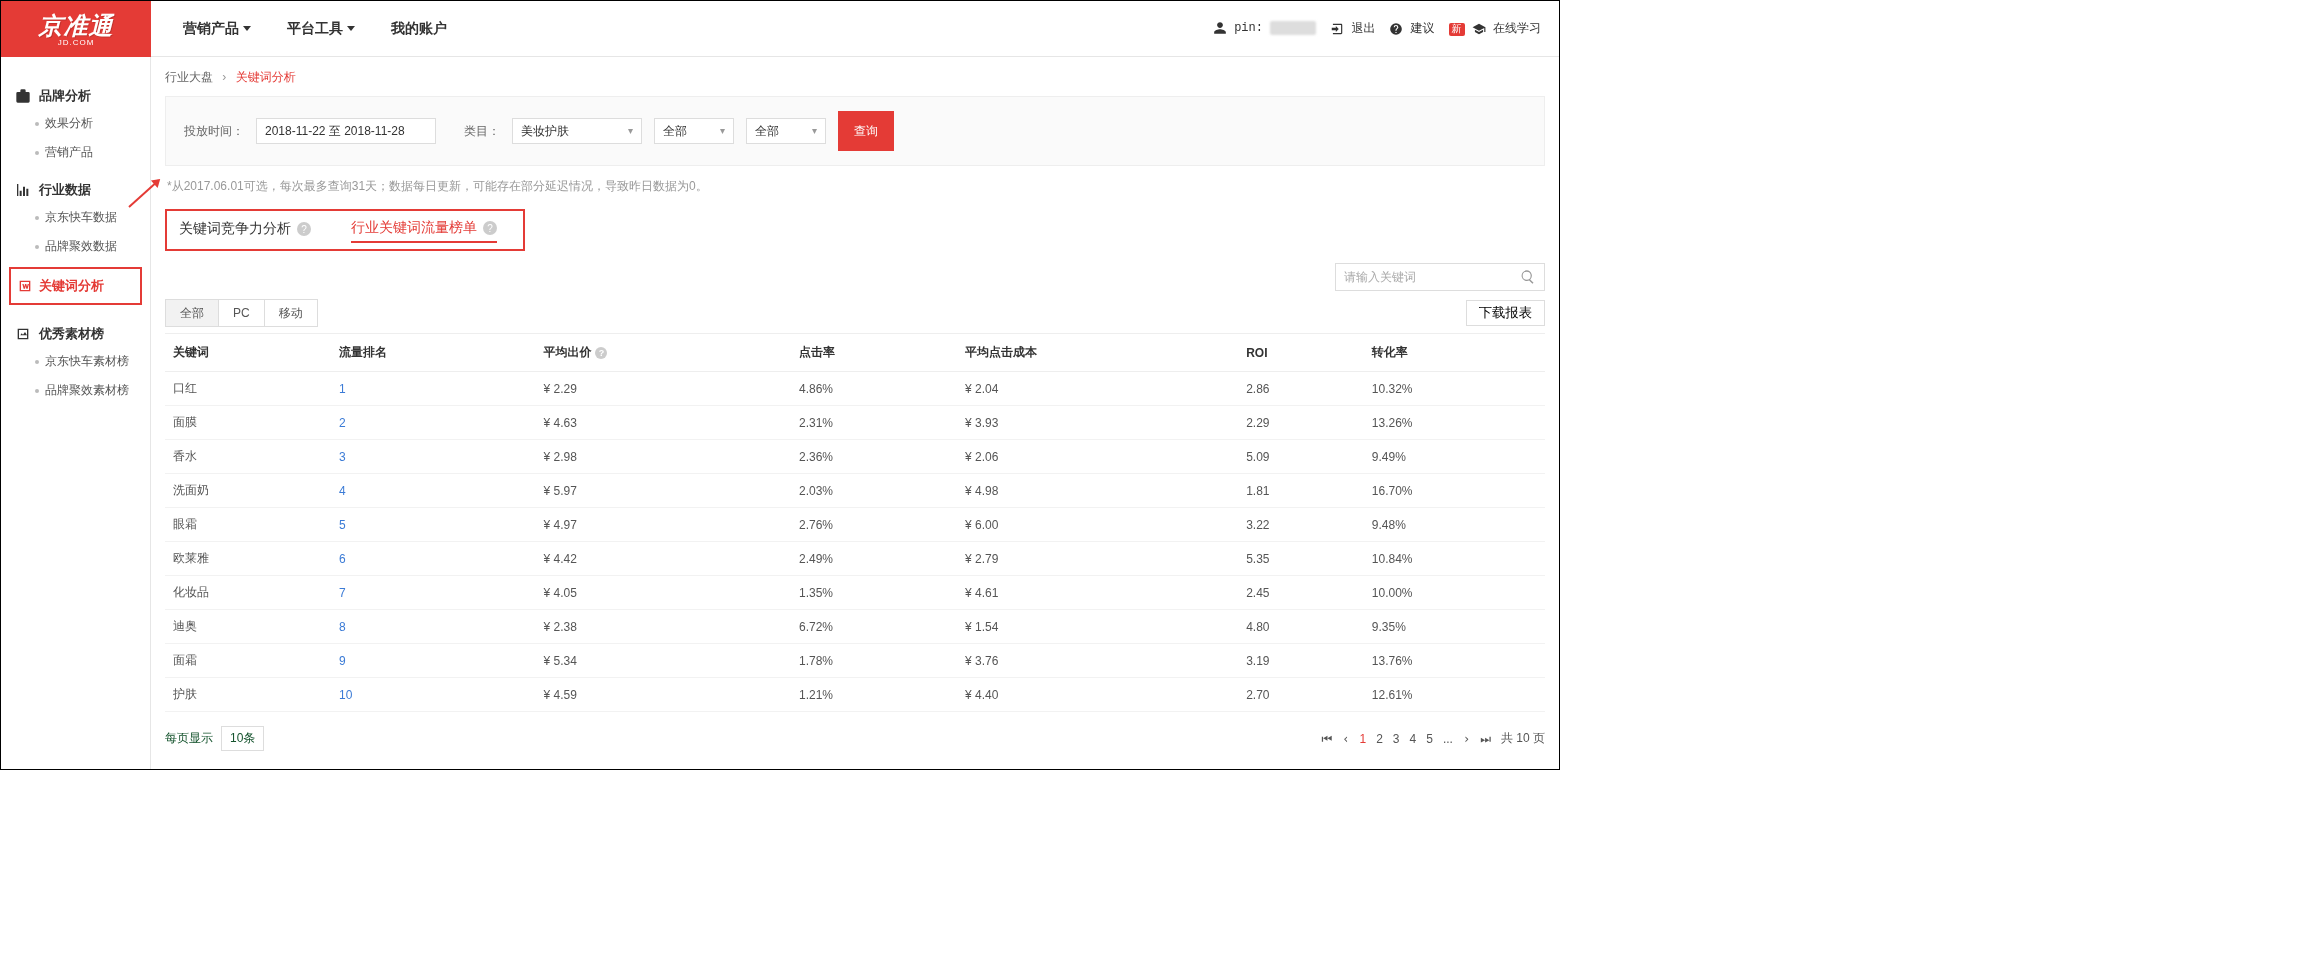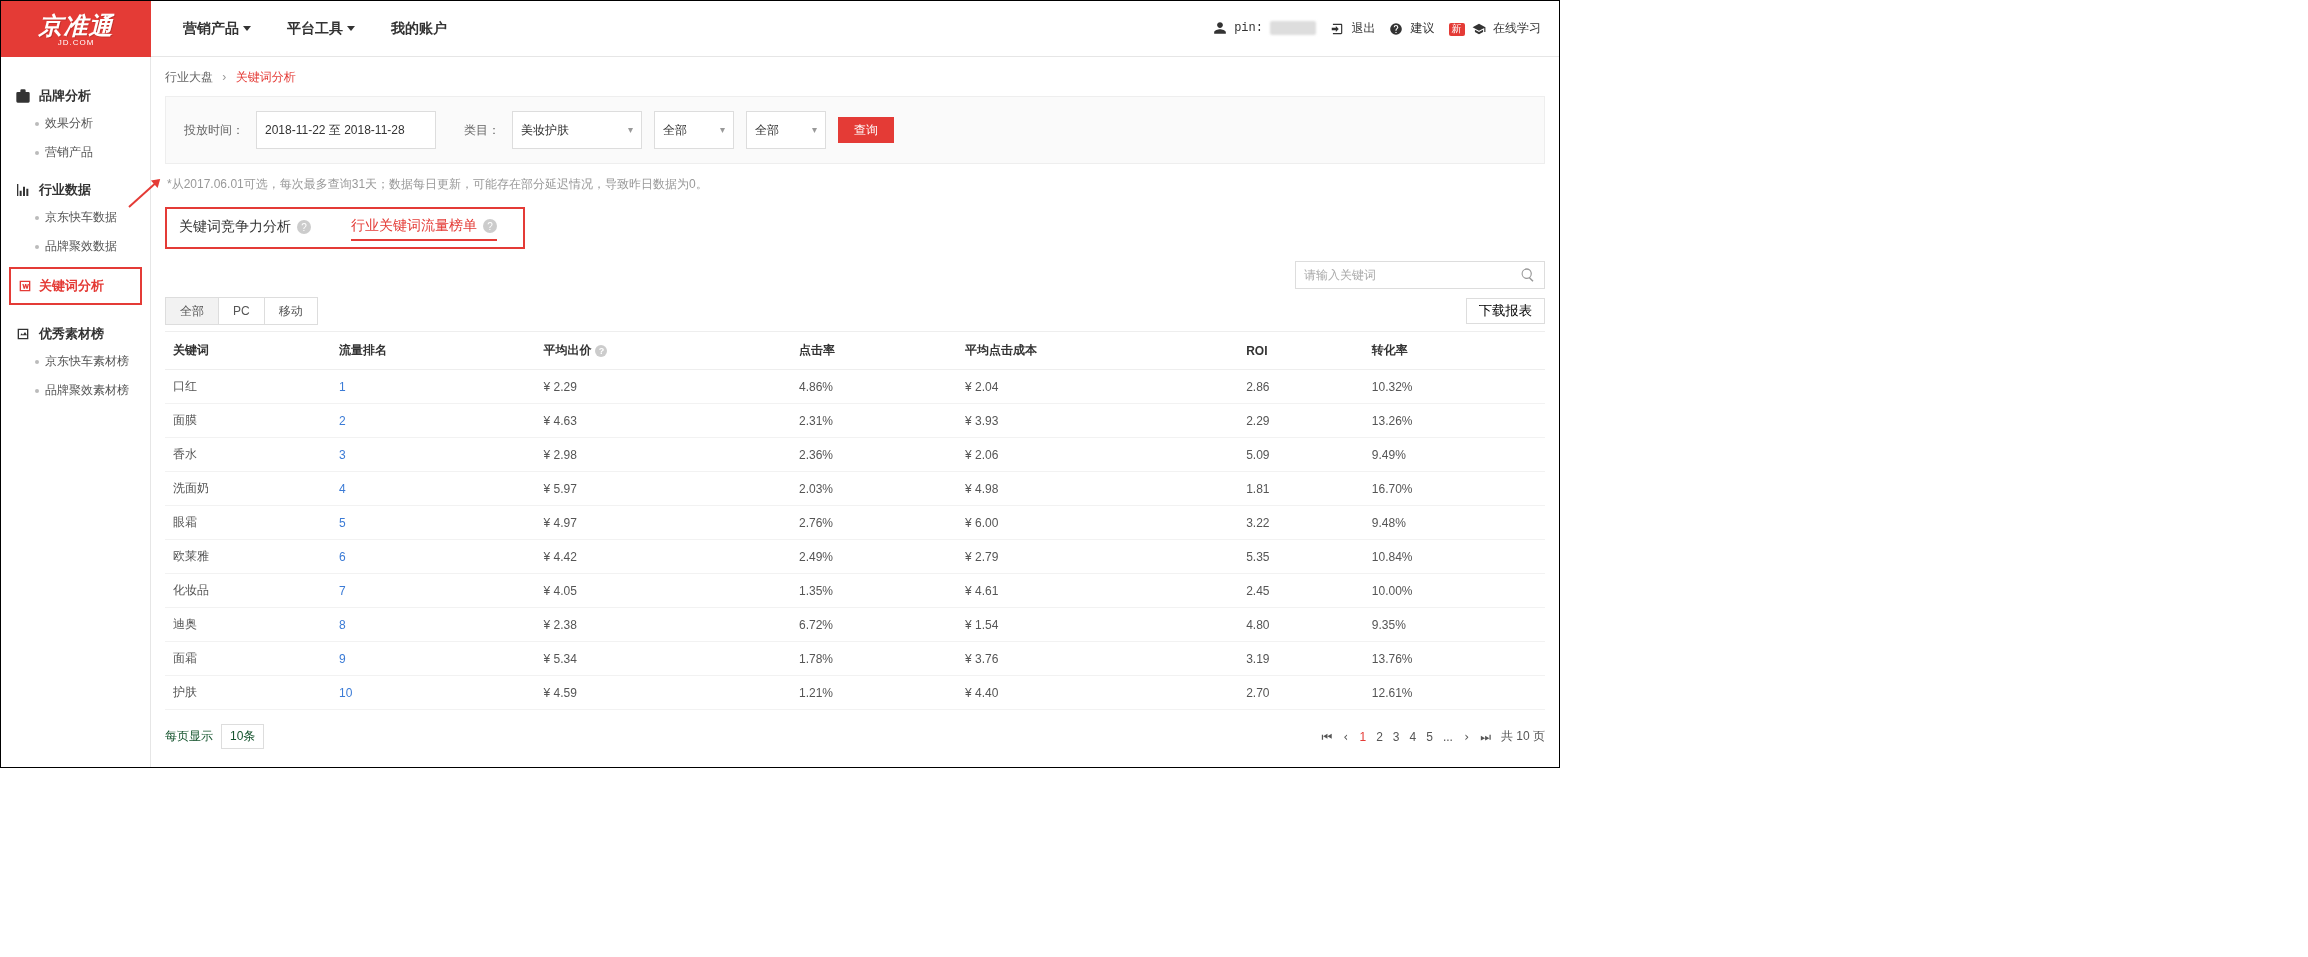--- a/index.html
+++ b/index.html
@@ -31,39 +31,39 @@
   .arrow-line { position:absolute; left:128px; top:205px; width:40px; height:2px; background:#e43b36; transform: rotate(-42deg); transform-origin: left center; pointer-events:none; }
   .arrow-line::after { content:""; position:absolute; right:-2px; top:-4px; border-left:8px solid #e43b36; border-top:5px solid transparent; border-bottom:5px solid transparent; }
 
   .main { flex:1; padding: 12px 14px 18px 14px; background:#fff; }
   .crumb { color:#666; font-size:12px; margin-bottom:10px; }
   .crumb .cur { color:#e43b36; }
   .crumb .sep { margin:0 6px; color:#999; }
 
   .filterbar { border:1px solid #eee; background:#fafafa; padding: 14px 18px; display:flex; align-items:center; gap:12px; }
   .lbl { color:#666; }
-  .inputbox { border:1px solid #ddd; background:#fff; height:38px; line-height:24px; padding:0 8px; min-width:130px; display:inline-flex; align-items:center; justify-content:space-between; gap:6px; }
+  .inputbox { border:1px solid #ddd; background:#fff; height:26px; line-height:24px; padding:0 8px; min-width:130px; display:inline-flex; align-items:center; justify-content:space-between; gap:6px; }
   .inputbox.wide { min-width:180px; }
   .sel-caret { color:#999; font-size:10px; }
-  .btn-red { background:#e43b36; color:#fff; border:none; height:26px; padding:0 16px; cursor:pointer; font-size:12px; }
+  .btn-red { background:#e43b36; color:#fff; border:none; height:40px; padding:0 16px; cursor:pointer; font-size:12px; }
 
   .note { color:#999; margin:12px 2px 14px; }
 
   .tabs-wrap { border:2px solid #e43b36; display:inline-flex; align-items:center; gap:40px; padding: 8px 26px 6px 12px; margin-bottom:12px; position:relative; }
   .tab { font-size:14px; color:#333; display:flex; align-items:center; gap:6px; cursor:pointer; padding-bottom:4px; }
   .tab .q { width:14px;height:14px;border-radius:50%;background:#ccc;color:#fff;display:inline-flex;align-items:center;justify-content:center;font-size:10px; }
   .tab.active { color:#e43b36; border-bottom:2px solid #e43b36; }
 
   .toolbar-row { display:flex; align-items:center; gap:0; margin-bottom:6px; }
   .seg { border:1px solid #ddd; display:inline-flex; }
   .seg button { border:none; background:#fff; height:26px; padding:0 14px; font-size:12px; cursor:pointer; border-right:1px solid #ddd; color:#555; }
   .seg button:last-child { border-right:none; }
   .seg button.on { background:#f2f2f2; }
 
-  .searchbox { margin-left:auto; display:flex; align-items:center; border:1px solid #ddd; height:28px; width:250px; padding:0 8px; color:#aaa; justify-content:space-between; }
+  .searchbox { margin-left:auto; display:flex; align-items:center; border:1px solid #ddd; height:28px; width:210px; padding:0 8px; color:#aaa; justify-content:space-between; }
   .searchbox svg { width:16px; height:16px; fill:#999; }
   .dlbtn { border:1px solid #ddd; background:#fff; height:26px; padding:0 12px; margin-left:auto; cursor:pointer; }
 
   table.data { width:100%; border-collapse:collapse; margin-top:6px; }
   table.data th { text-align:left; font-weight:bold; padding:10px 8px; border-top:1px solid #eee; border-bottom:1px solid #eee; font-size:12px; color:#333; }
   table.data th .q { width:12px;height:12px;border-radius:50%;background:#ccc;color:#fff;display:inline-flex;align-items:center;justify-content:center;font-size:9px; margin-left:4px;}
   table.data td { padding:8px 8px; border-bottom:1px solid #f2f2f2; color:#555; }
   table.data td.rank { color:#3b7bd6; }
 
   .pager-row { display:flex; align-items:center; margin-top:14px; }

